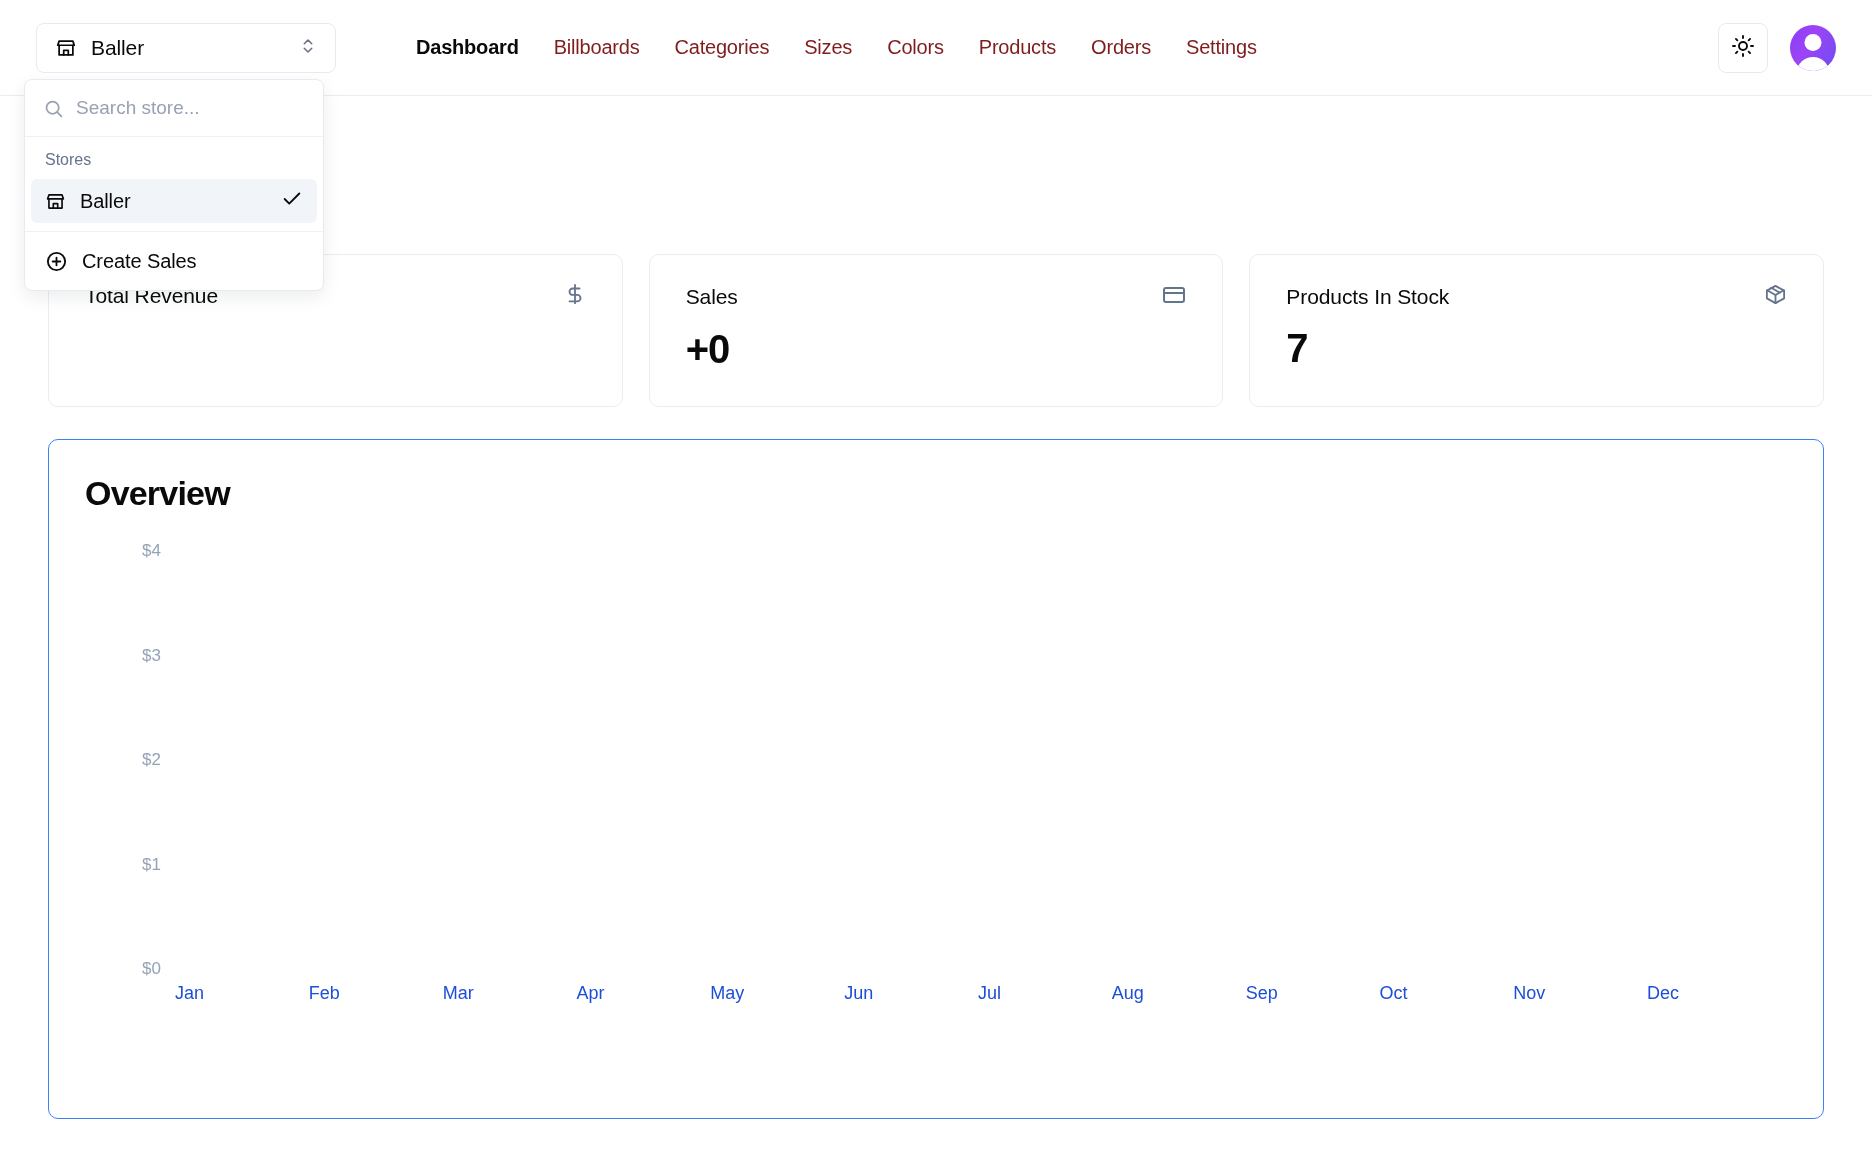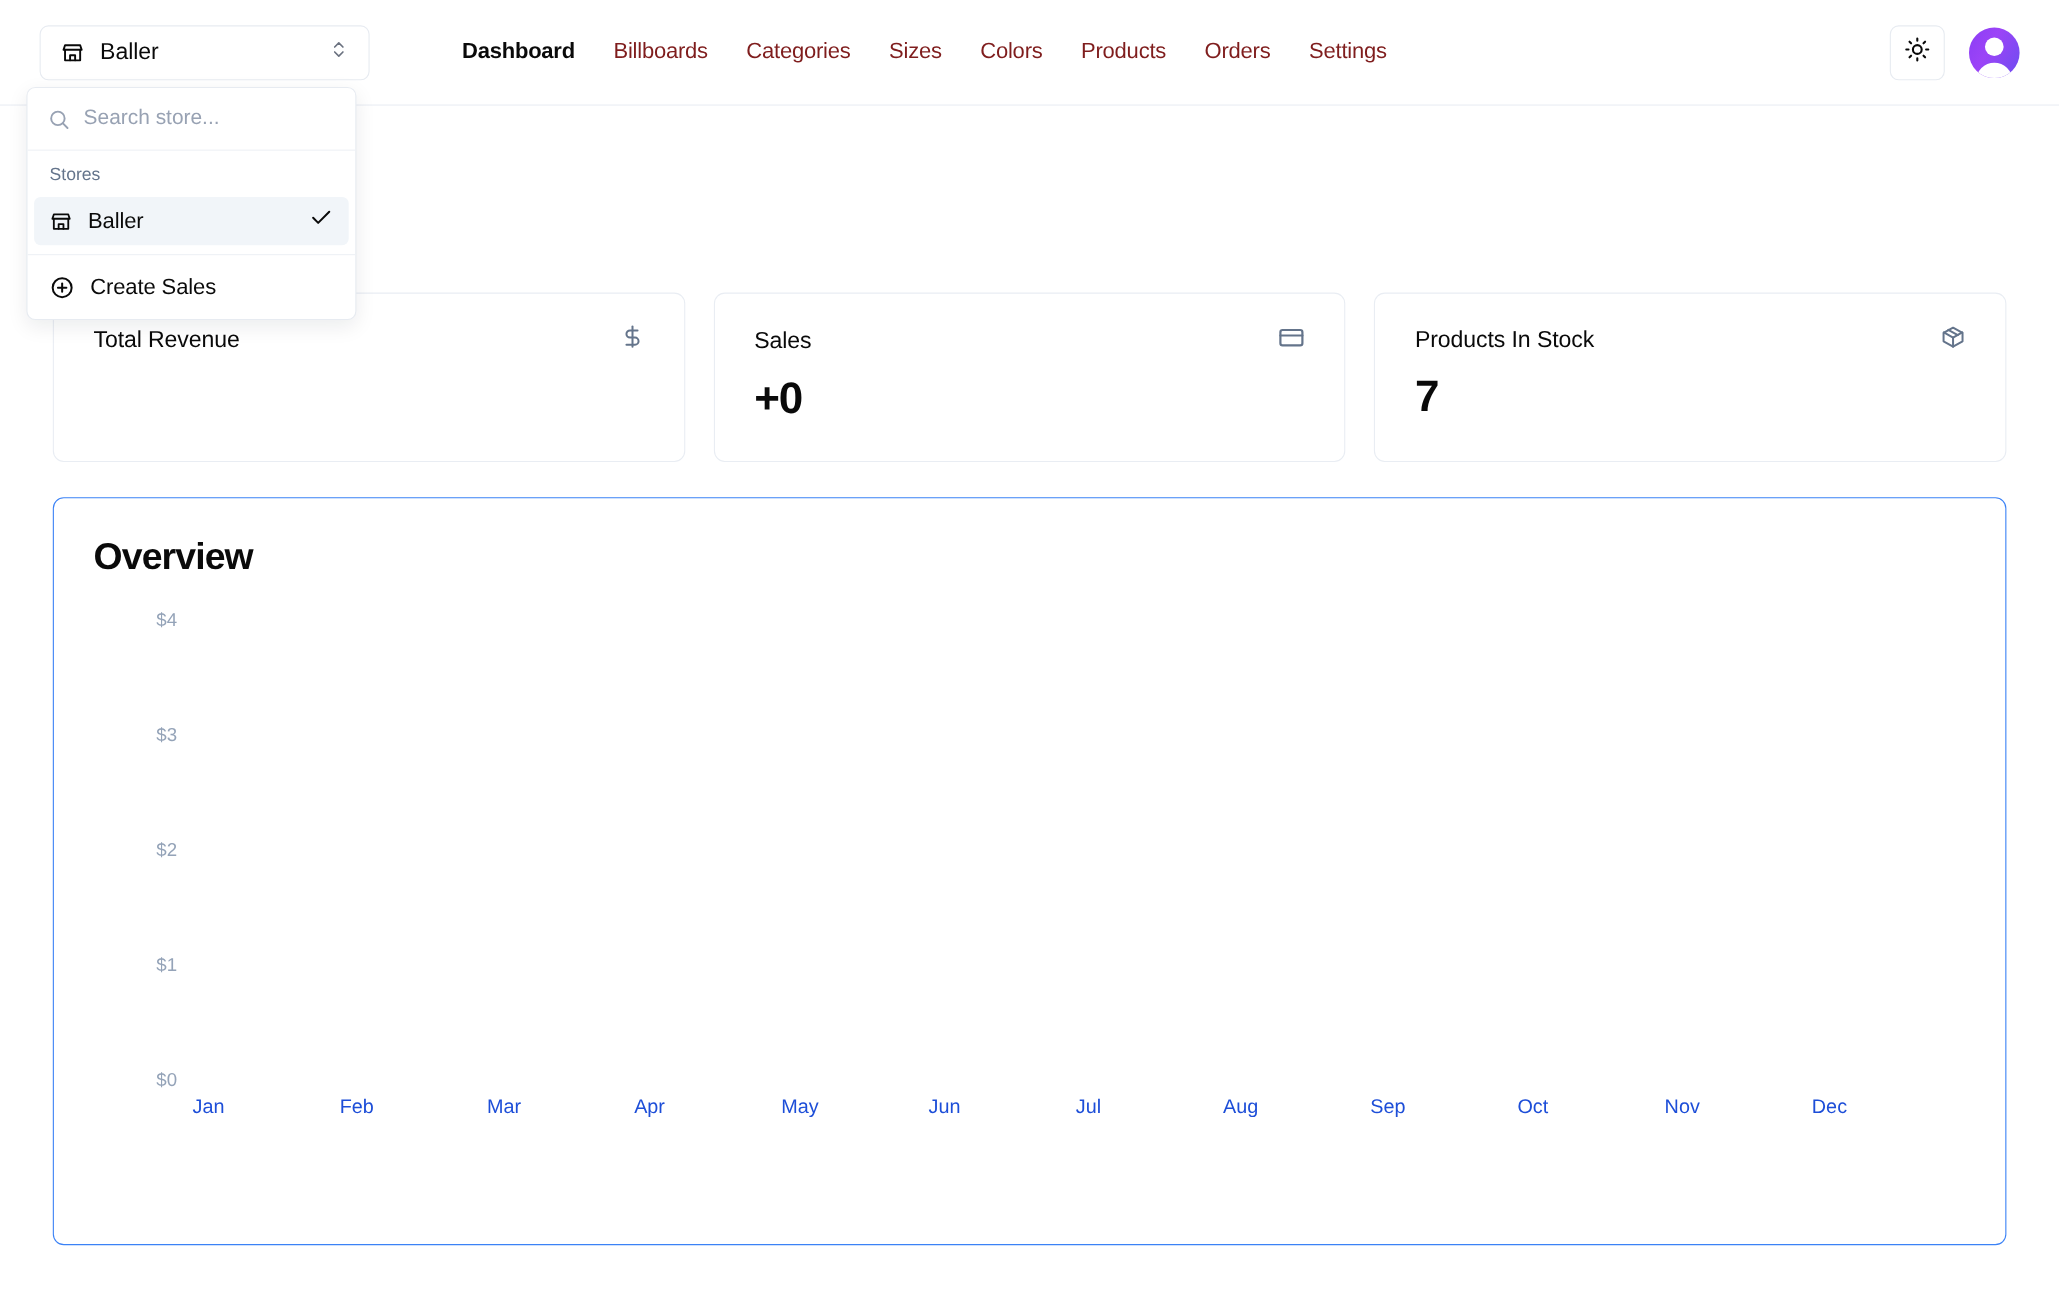--- a/index.html
+++ b/index.html
@@ -14,21 +14,20 @@
 
   
   .topbar {
     position: relative;
     height: 96px;
     border-bottom: 1px solid #e9edf3;
     display: flex;
     align-items: center;
     padding: 0 36px;
     background: #fff;
-    gap: 44px;
   }
 
   .store-switcher {
     width: 300px;
     height: 50px;
     border: 1px solid #e7ebf1;
     border-radius: 8px;
     display: flex;
     align-items: center;
     padding: 0 18px;
@@ -41,21 +40,21 @@
     font-size: 21px;
     color: #0a0a0a;
     flex: 1;
     letter-spacing: -0.1px;
   }
 
   .nav-links {
     display: flex;
     align-items: center;
     gap: 35px;
-    margin-left: 40px;
+    margin-left: 80px;
   }
   .nav-link {
     font-size: 20px;
     color: #7f1d1d;
     text-decoration: none;
     letter-spacing: -0.2px;
     cursor: pointer;
     white-space: nowrap;
   }
   .nav-link.active { color: #0a0a0a; font-weight: bold; }
@@ -165,21 +164,21 @@
   .main {
     padding: 36px 48px 0 48px;
   }
   .page-head { min-height: 96px; }
   .page-title { font-size: 28px; font-weight: bold; letter-spacing: -0.4px; }
   .page-desc { font-size: 18px; color: #64748b; margin-top: 6px; }
 
   .cards {
     display: flex;
     gap: 26px;
-    margin-top: 32px;
+    margin-top: 20px;
   }
   .card {
     flex: 1;
     border: 1px solid #e9edf3;
     border-radius: 10px;
     background: #fff;
     padding: 28px 36px 34px 36px;
   }
   .card-head {
     display: flex;

